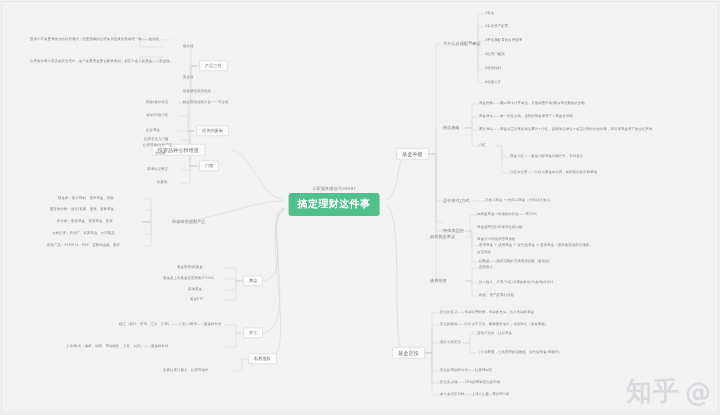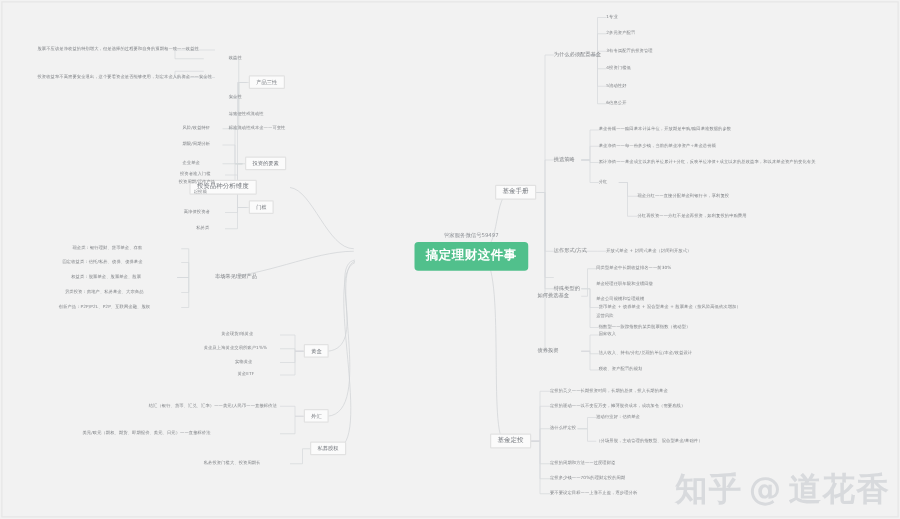--- a/index.html
+++ b/index.html
@@ -166,21 +166,21 @@
       <path d="M424,353 L432,353 L432,325 L440,325"></path>
       <path d="M424,353 L432,353 L432,343 L440,343"></path>
       <path d="M424,353 L432,353 L432,371 L440,371"></path>
       <path d="M424,353 L432,353 L432,383 L440,383"></path>
       <path d="M424,353 L432,353 L432,395 L440,395"></path>
       <path d="M462,343 L470,343 L470,334 L477,334"></path>
       <path d="M462,343 L470,343 L470,353 L477,353"></path>
     </g>
   </svg>
 
-  <div class="root" style="left:334px;top:201px;margin-left:43px;">
+  <div class="root" style="left:334px;top:201px;">
     <div class="root-sub">管家服务微信号59497</div>
     <div class="root-main">搞定理财这件事</div>
   </div>
 
   <div class="node n-md boxed" style="left:205px;top:150px;transform:translate(-100%,-50%);">投资品种分析维度</div>
 
   <div class="node n-sm boxed" style="left:199px;top:66px;">产品三性</div>
   <div class="node n-sm boxed" style="left:196px;top:131px;">投资的要素</div>
   <div class="node n-sm boxed" style="left:199px;top:166px;">门槛</div>
 
@@ -264,17 +264,16 @@
   <div class="node n-tiny" style="left:440px;top:343px;">选什么样定投</div>
   <div class="node n-tiny" style="left:477px;top:334px;">波动行业好：估值基金</div>
   <div class="node n-tiny" style="left:477px;top:353px;">（分场景股，主动管理的指数型、混合型基金/基础件）</div>
   <div class="node n-tiny" style="left:440px;top:371px;">定投的周期和方法——过度理财道</div>
   <div class="node n-tiny" style="left:440px;top:383px;">定投多少钱——70%的理财定投的周期</div>
   <div class="node n-tiny" style="left:440px;top:395px;">要不要设定目标——上涨不止盈，逐步理分析</div>
 
   <div class="watermark">
     <span class="wm-big">知乎</span>
     <span class="wm-big">@</span>
-    <span class="wm-big">道花香</span>
   </div>
 
   <div class="frame"></div>
 </div>
 
 </body></html>

